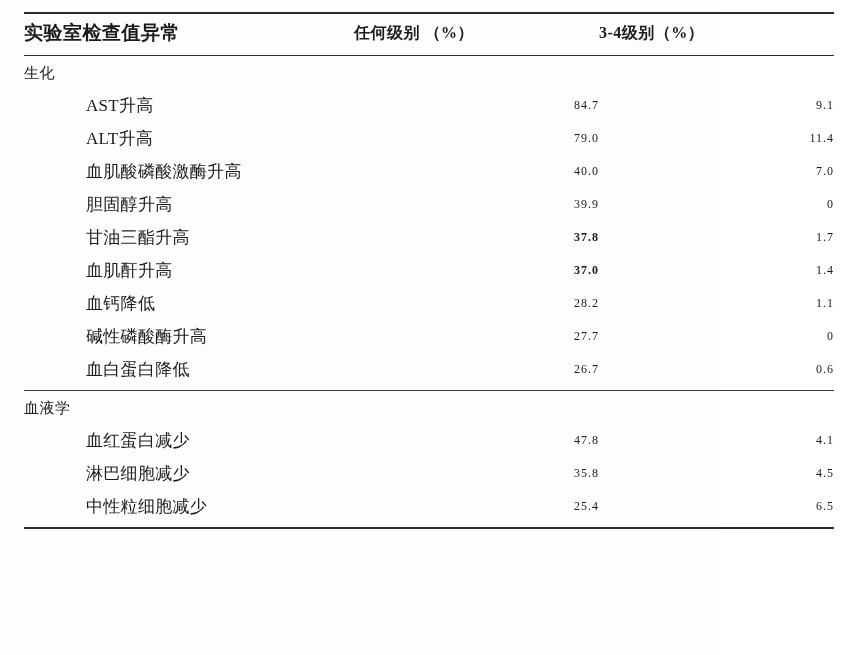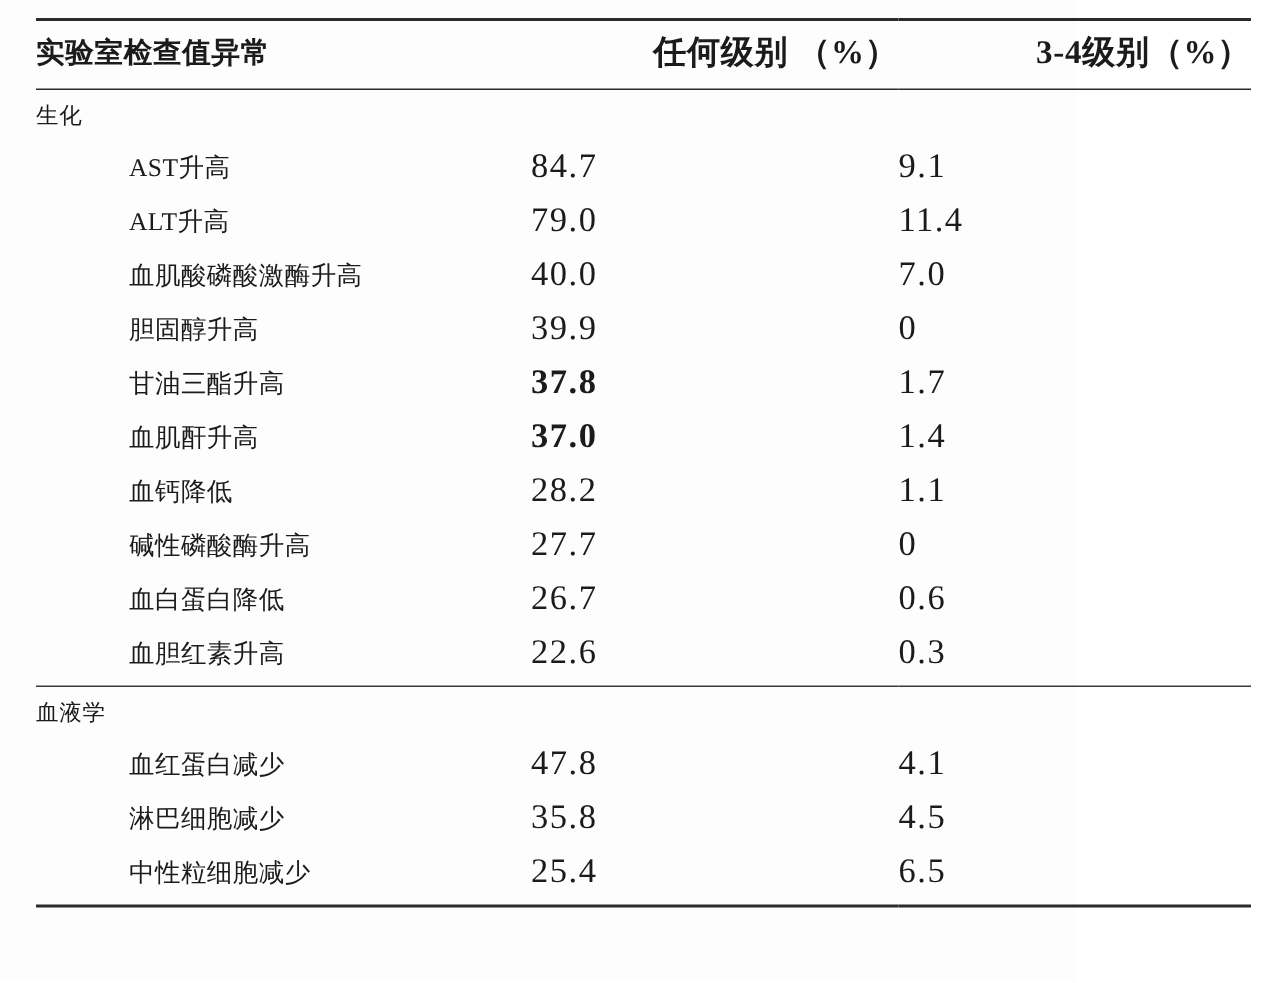--- a/index.html
+++ b/index.html
@@ -34,22 +34,22 @@
 
   thead th {
     font-weight: bold;
     font-size: 19px;
     padding: 6px 0 9px 0;
     text-align: left;
     letter-spacing: 0.5px;
   }
   thead th.col-head-any,
   thead th.col-head-sev {
-    text-align: right;
-    font-size: 22px;
+    text-align: left;
+    font-size: 16px;
   }
   .rule-top {
     border-top: 2px solid #2b2b2b;
   }
   .rule-under-head td {
     border-bottom: 1.6px solid #2b2b2b;
     height: 0;
     padding: 0;
   }
   .rule-mid td {
@@ -72,22 +72,22 @@
     padding-top: 8px;
     padding-bottom: 6px;
     letter-spacing: 0.5px;
   }
   td.item {
     padding-left: 62px;
     font-size: 17px;
     letter-spacing: 0.3px;
   }
   td.val {
-    text-align: left;
-    font-size: 23px;
+    text-align: right;
+    font-size: 12px;
     font-family: "Liberation Serif", serif;
     letter-spacing: 1px;
   }
   td.val.bold {
     font-weight: bold;
   }
   .spacer-row td { height: 4px; padding: 0; }
 </style>
 </head>
 <body>
@@ -156,25 +156,20 @@
       <tr>
         <td class="item">碱性磷酸酶升高</td>
         <td class="val">27.7</td>
         <td class="val">0</td>
       </tr>
       <tr>
         <td class="item">血白蛋白降低</td>
         <td class="val">26.7</td>
         <td class="val">0.6</td>
       </tr>
-      <tr>
-        <td class="item">血胆红素升高</td>
-        <td class="val">22.6</td>
-        <td class="val">0.3</td>
-      </tr>
 
       <tr class="spacer-row">
           <td></td>
           <td></td>
           <td></td>
         </tr>
       <tr class="rule-mid">
           <td></td>
           <td></td>
           <td></td>

